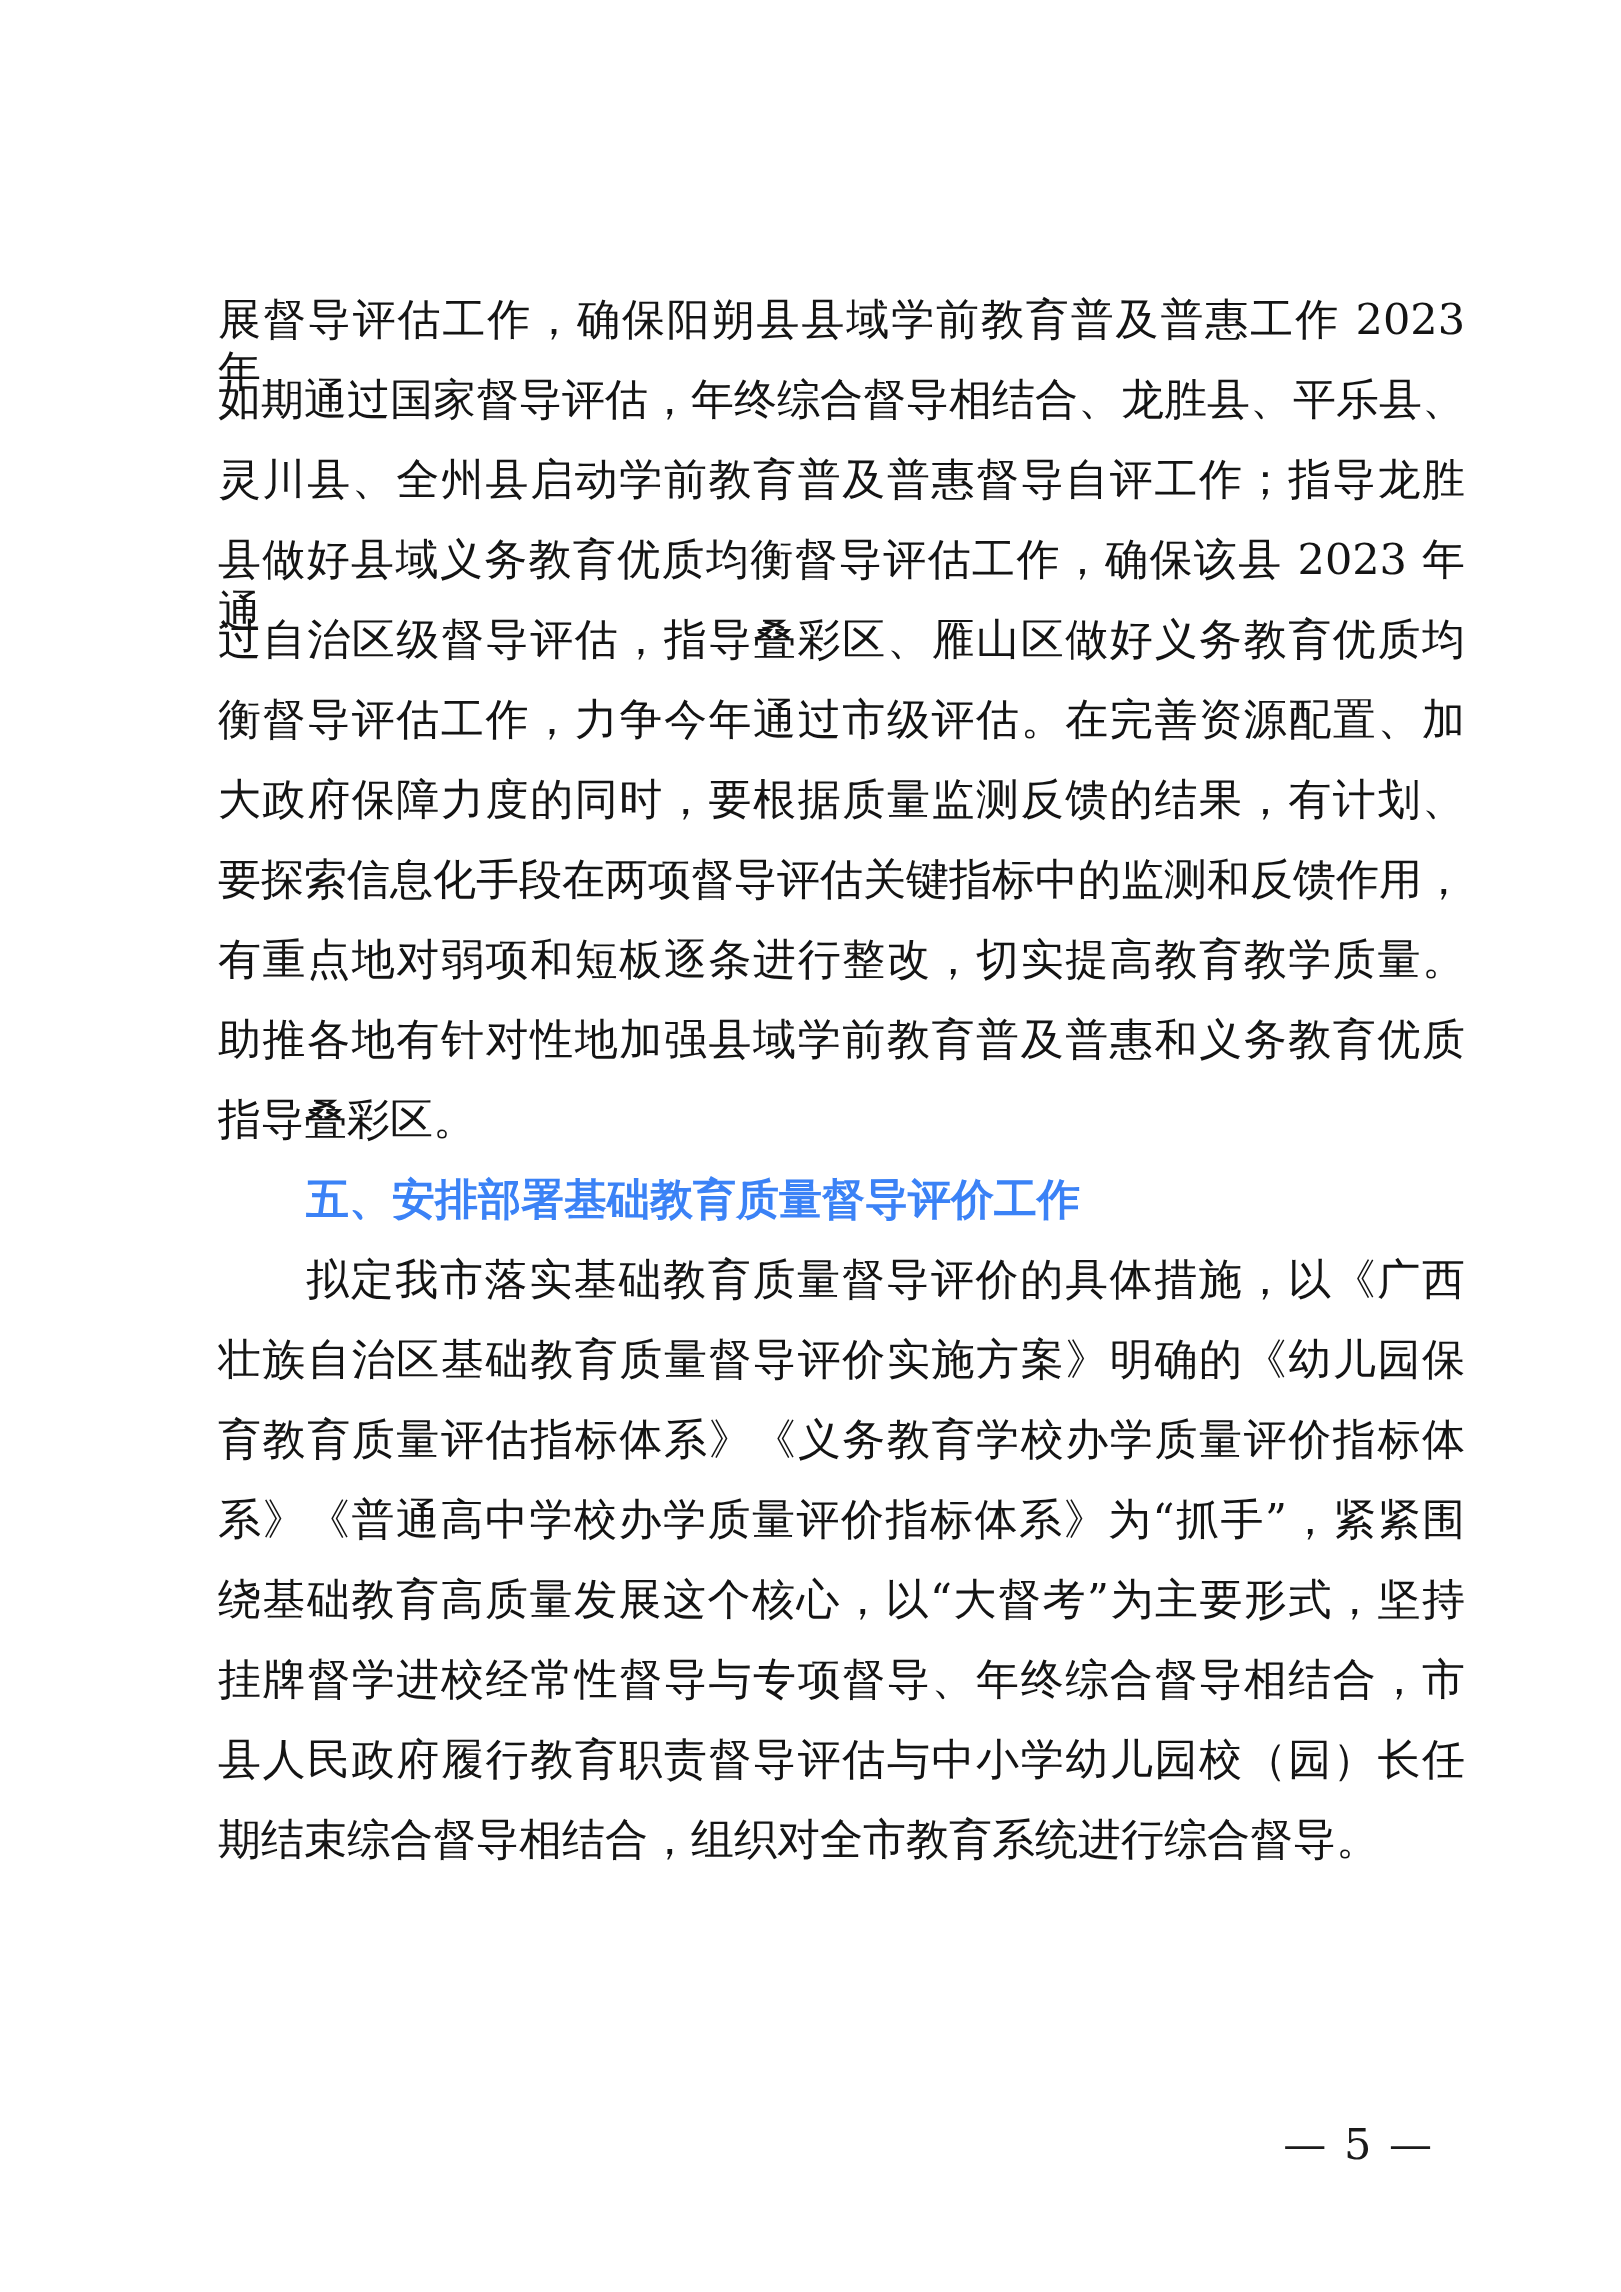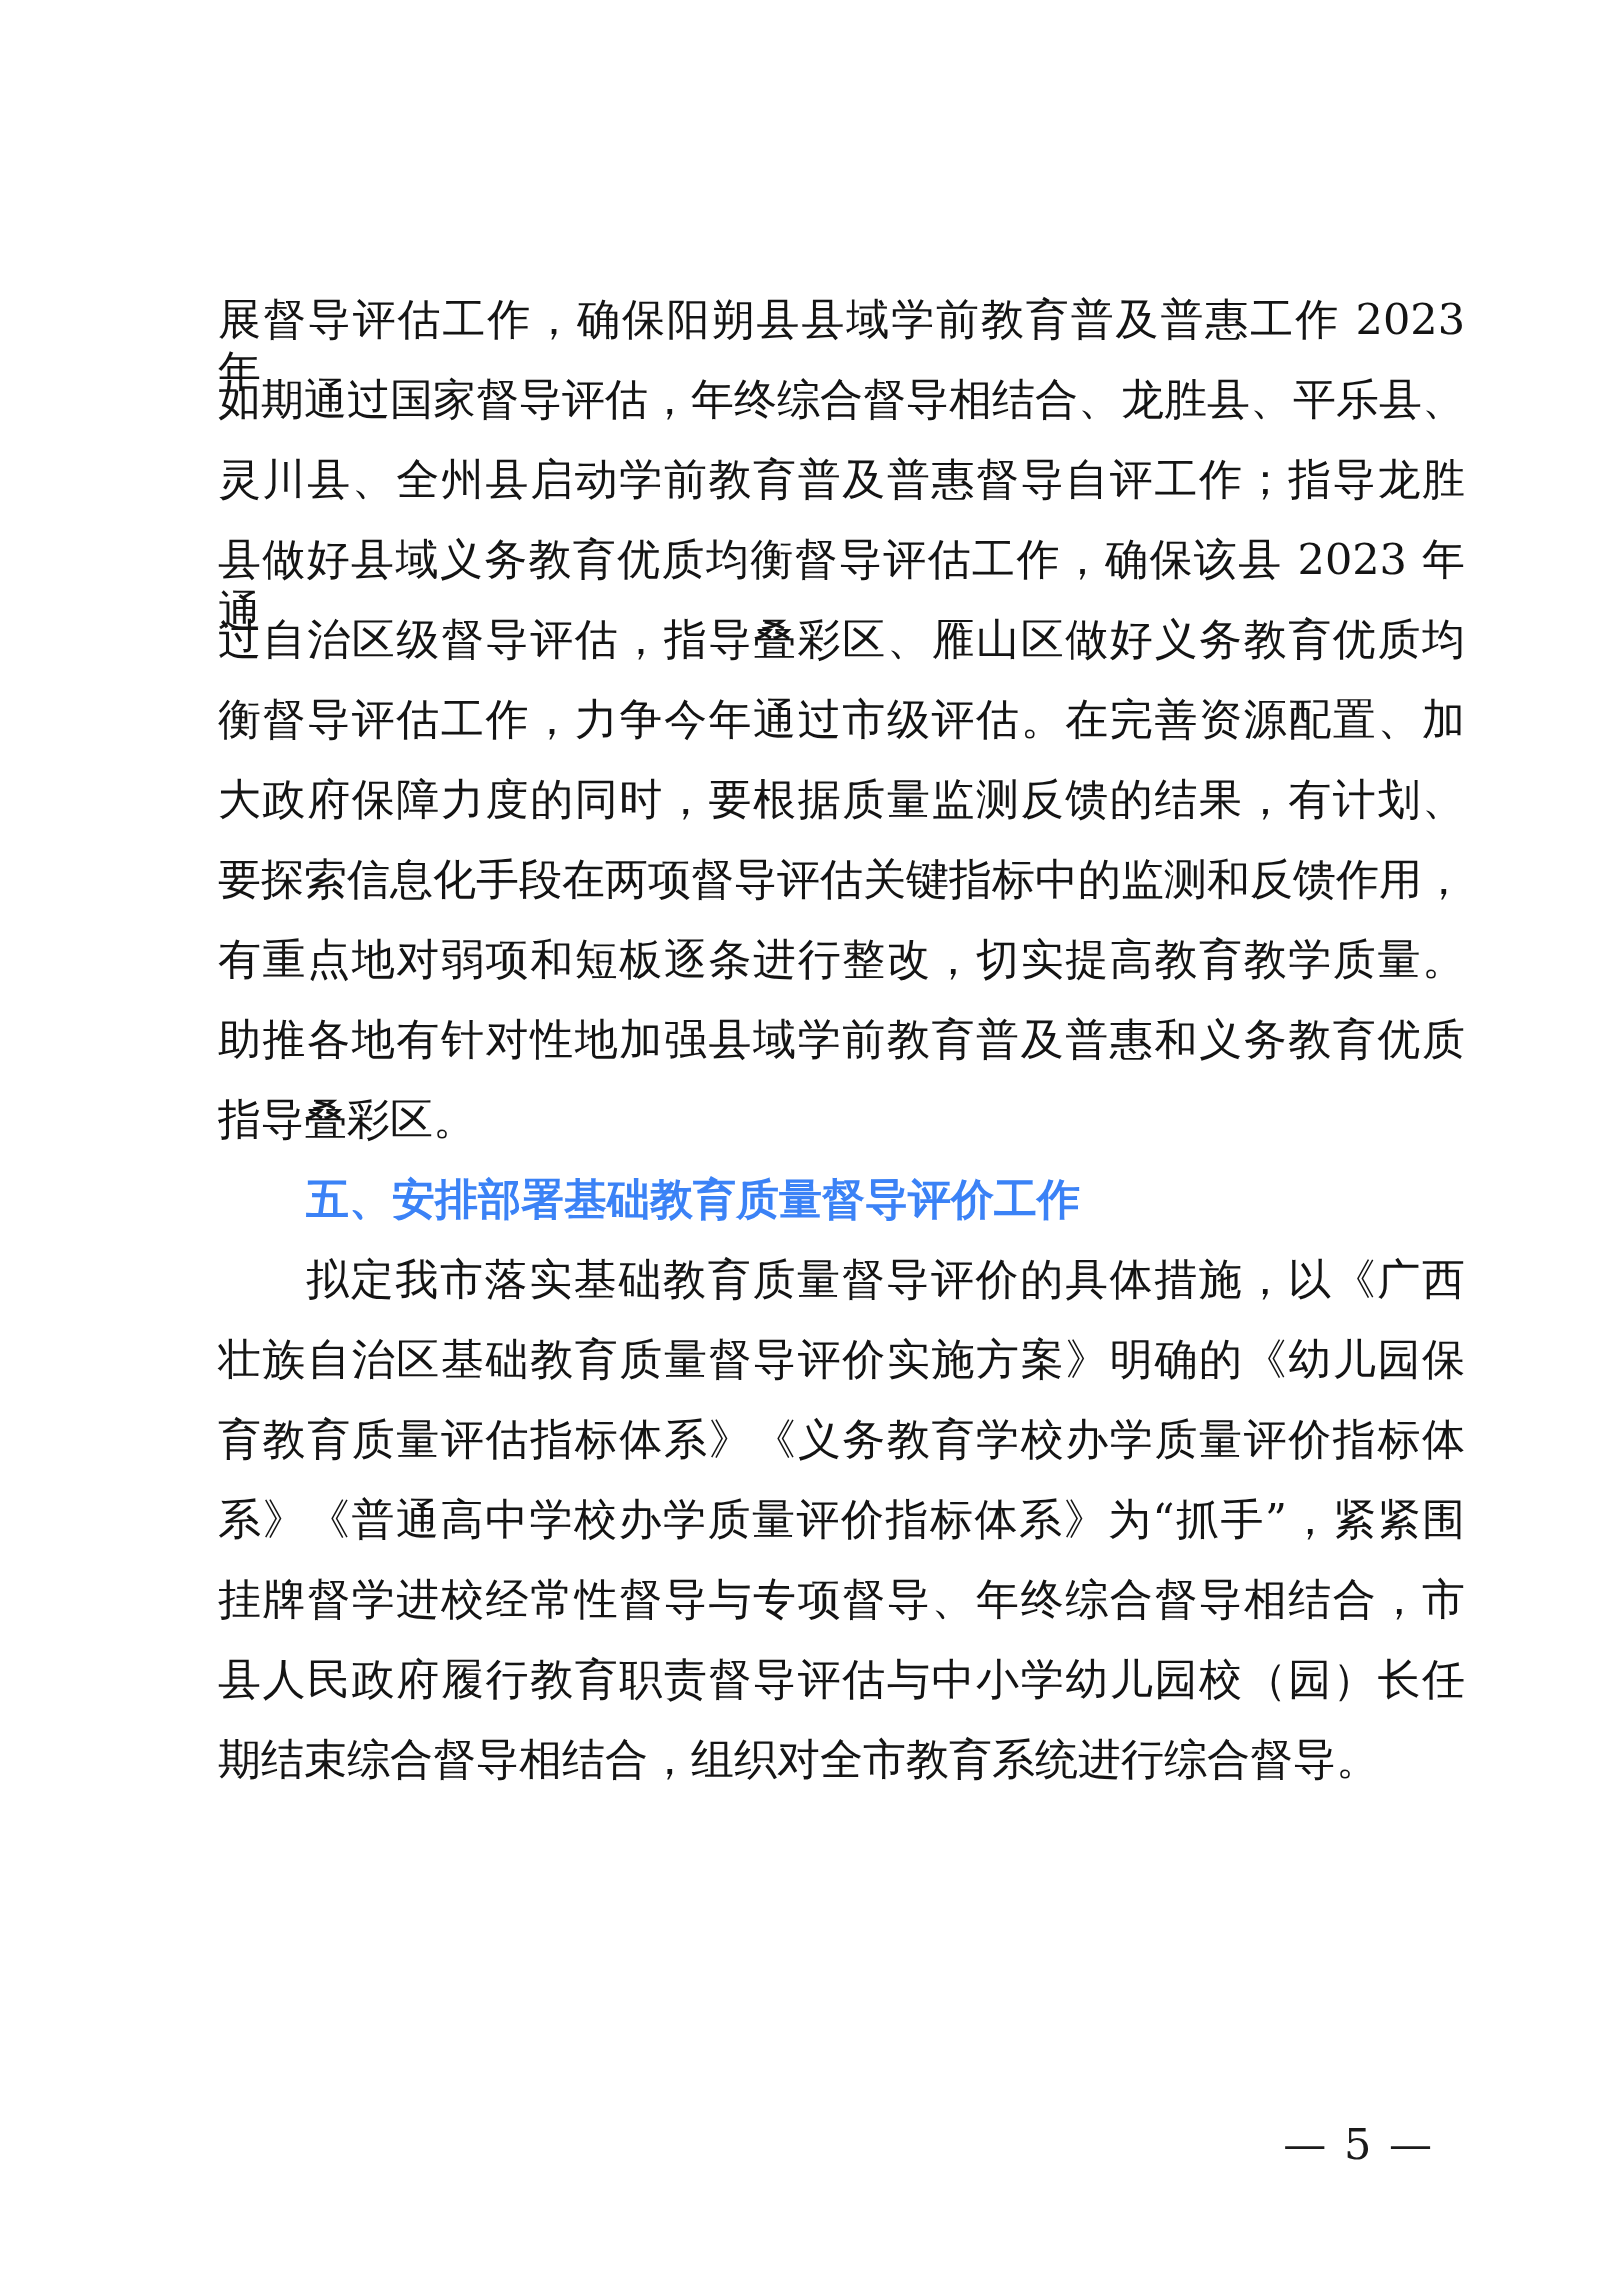--- a/index.html
+++ b/index.html
@@ -67,19 +67,20 @@
       <div class="line fill">大政府保障力度的同时，要根据质量监测反馈的结果，有计划、</div>
       <div class="line fill">要探索信息化手段在两项督导评估关键指标中的监测和反馈作用，</div>
       <div class="line fill">有重点地对弱项和短板逐条进行整改，切实提高教育教学质量。</div>
       <div class="line fill">助推各地有针对性地加强县域学前教育普及普惠和义务教育优质</div>
       <div class="line">指导叠彩区。</div>
       <div class="line indent heading">五、安排部署基础教育质量督导评价工作</div>
       <div class="line fill indent">拟定我市落实基础教育质量督导评价的具体措施，以《广西</div>
       <div class="line fill">壮族自治区基础教育质量督导评价实施方案》明确的《幼儿园保</div>
       <div class="line fill">育教育质量评估指标体系》《义务教育学校办学质量评价指标体</div>
       <div class="line fill">系》《普通高中学校办学质量评价指标体系》为“抓手”，紧紧围</div>
+      <div class="line fill">绕基础教育高质量发展这个核心，以“大督考”为主要形式，坚持</div>
       <div class="line fill">挂牌督学进校经常性督导与专项督导、年终综合督导相结合，市</div>
       <div class="line fill">县人民政府履行教育职责督导评估与中小学幼儿园校（园）长任</div>
       <div class="line">期结束综合督导相结合，组织对全市教育系统进行综合督导。</div>
     </div>
   <div class="footer">— 5 —</div>
 </div>
 
 
 </body></html>

